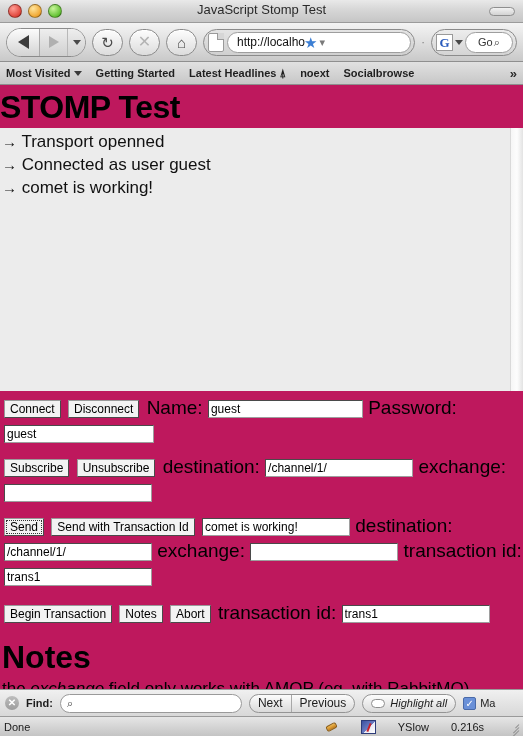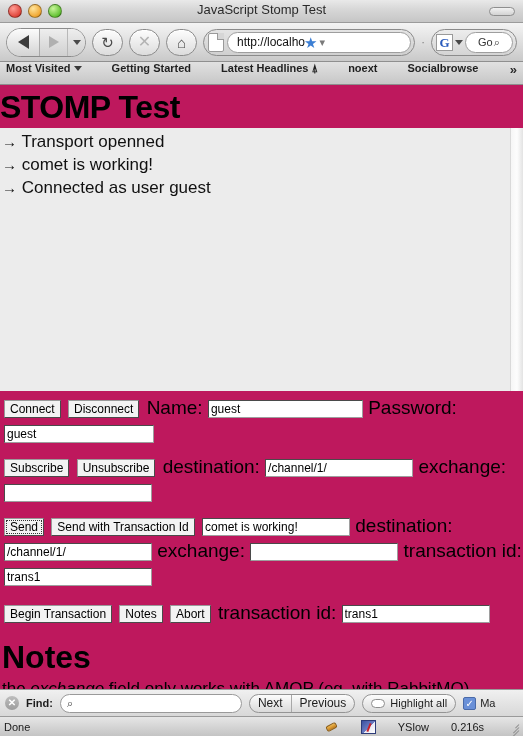--- a/index.html
+++ b/index.html
@@ -102,22 +102,22 @@
     font-family:"Liberation Serif", serif;
   }
   .searchfield{
     flex:1 1 auto;height:21px;background:#fff;border:1px solid #9e9e9e;border-radius:11px;
     display:flex;align-items:center;justify-content:center;gap:1px;overflow:hidden;
   }
   .searchtext{font-size:11px;color:#333;}
 
   
   .bookmarks{
-    height:23px; flex:0 0 23px; display:flex; align-items:flex-start;
-    padding:0 6px; gap:30px; position:relative;
+    height:23px; flex:0 0 23px; display:flex; align-items:center;
+    padding:0 6px; gap:14px; position:relative;
     background:linear-gradient(to bottom,#e1e1e1,#c7c7c7);
     border-bottom:1px solid #8d8d8d;
     font-size:11px; font-weight:bold; color:#1f1f1f;
   }
   .bm{ display:flex; align-items:center; gap:3px; white-space:nowrap; }
   .bm .caret{ width:0;height:0;border-left:4px solid transparent;border-right:4px solid transparent;border-top:5px solid #3a3a3a; }
   .chev{ position:absolute; right:6px; font-size:13px; color:#2b2b2b; font-weight:bold; }
 
   
   .content{ flex:1 1 auto; background:#be185d; overflow:hidden; position:relative; }
@@ -180,21 +180,21 @@
   .find-btns{
     display:flex; height:19px; border:1px solid #949494; border-radius:10px; overflow:hidden;
     background:linear-gradient(to bottom,#fcfcfc,#dadada);
   }
   .find-btns div{ padding:0 8px; font-size:12px; line-height:17px; color:#1c1c1c; }
   .find-btns div+div{ border-left:1px solid #a8a8a8; }
   .hl-all{
     height:19px; border:1px solid #949494; border-radius:10px;
     background:linear-gradient(to bottom,#fcfcfc,#dadada);
     display:flex; align-items:center; gap:5px; padding:0 8px;
-    font-size:11px; color:#1c1c1c;
+    font-size:11px; color:#1c1c1c;font-style:italic;
   }
   .oval{ width:14px;height:9px;border:1px solid #8d8d8d;border-radius:5px;background:#fff; }
   .matchcase{ display:flex; align-items:center; gap:4px; font-size:11px; color:#1c1c1c; white-space:nowrap; }
   .cbox{
     width:13px;height:13px;background:#6a90d8;border:1px solid #4a6aa8;border-radius:2px;
     color:#fff;font-size:10px;line-height:11px;text-align:center;flex:0 0 13px;
   }
 
   
   .statusbar{
@@ -303,25 +303,25 @@
 
     <h1 class="page-h1">STOMP Test</h1>
 
     <div class="logbox">
       <div class="logline">
         <span class="arrow">→</span>
         <span>Transport openned</span>
       </div>
       <div class="logline">
         <span class="arrow">→</span>
-        <span>comet is working!</span>
+        <span>Connected as user guest</span>
       </div>
       <div class="logline">
         <span class="arrow">→</span>
-        <span>Connected as user guest</span>
+        <span>comet is working!</span>
       </div>
       <div class="scrollbar-v"></div>
     </div>
 
     <div class="forms">
 
       <div class="frow r1">
         <button class="bbtn">Connect</button>
         <button class="bbtn">Disconnect</button>
         <span>Name:</span>

